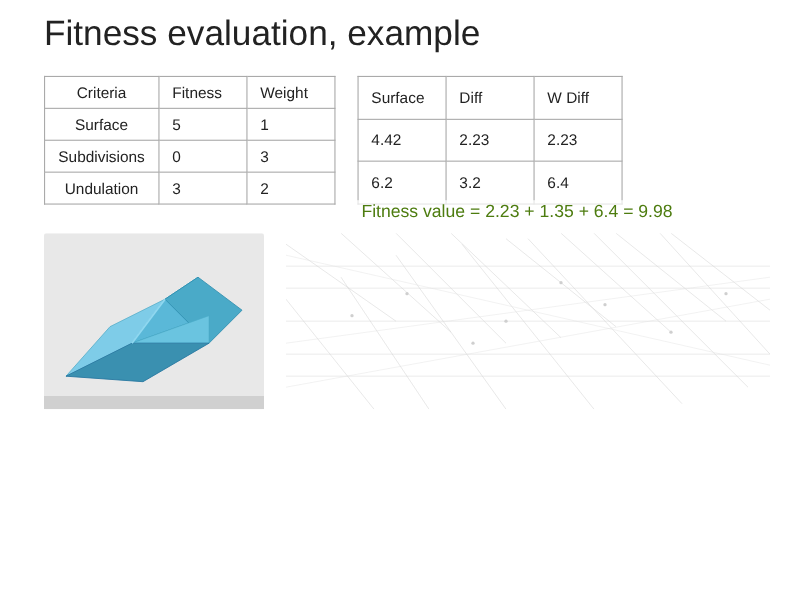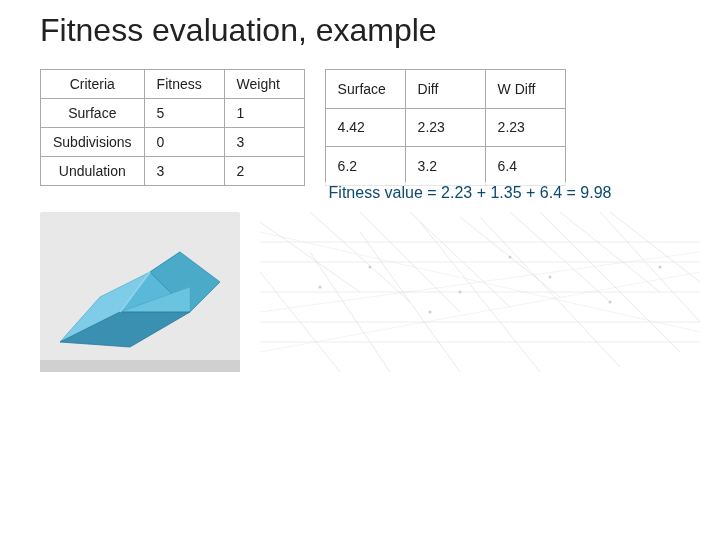--- a/index.html
+++ b/index.html
@@ -183,17 +183,17 @@
         <circle cx="200" cy="80" r="1.5" fill="#777"></circle>
         <circle cx="290" cy="65" r="1.5" fill="#777"></circle>
         <circle cx="170" cy="100" r="1.5" fill="#777"></circle>
         <circle cx="60" cy="75" r="1.5" fill="#777"></circle>
         <circle cx="350" cy="90" r="1.5" fill="#777"></circle>
         <circle cx="250" cy="45" r="1.5" fill="#777"></circle>
         <circle cx="400" cy="55" r="1.5" fill="#777"></circle>
       </svg>
 
       <div style="position:absolute; bottom:10px; left:0; right:0; text-align:center;">
-        <span class="fitness-value" style="font-size:16px; color:#0c4a6e; background: rgba(255,255,255,0.7); padding: 2px 6px;">Fitness value = 2.23 + 1.35 + 6.4 = 9.98</span>
+        <span class="fitness-value" style="font-size:16px; color:#4d7c0f; background: rgba(255,255,255,0.7); padding: 2px 6px;">Fitness value = 2.23 + 1.35 + 6.4 = 9.98</span>
       </div>
     </div>
   </div>
 </div>
 
 </body></html>

